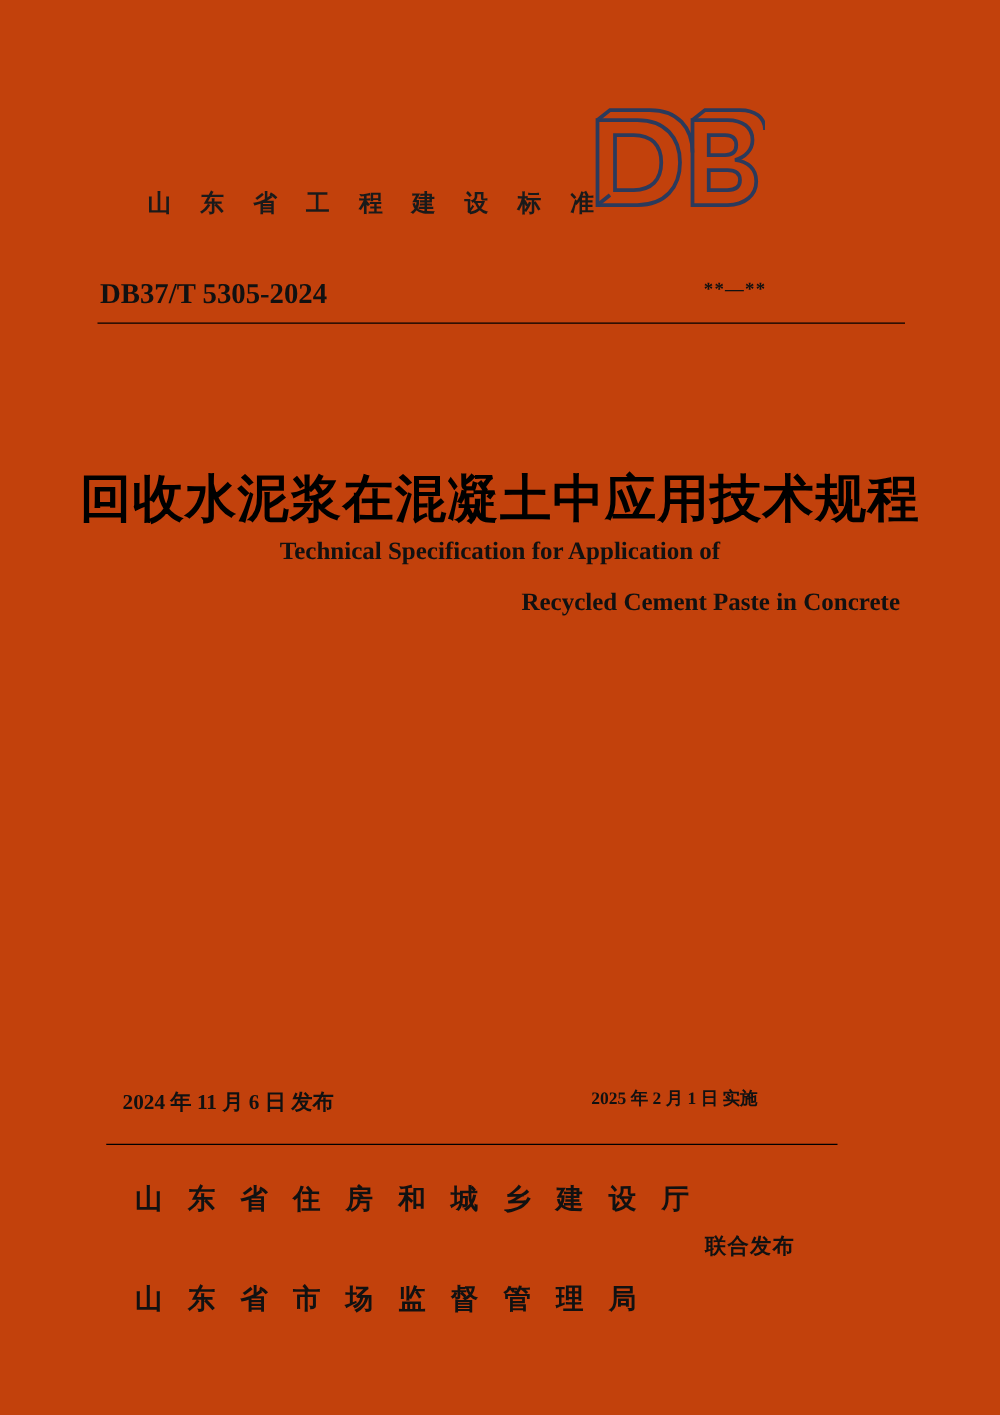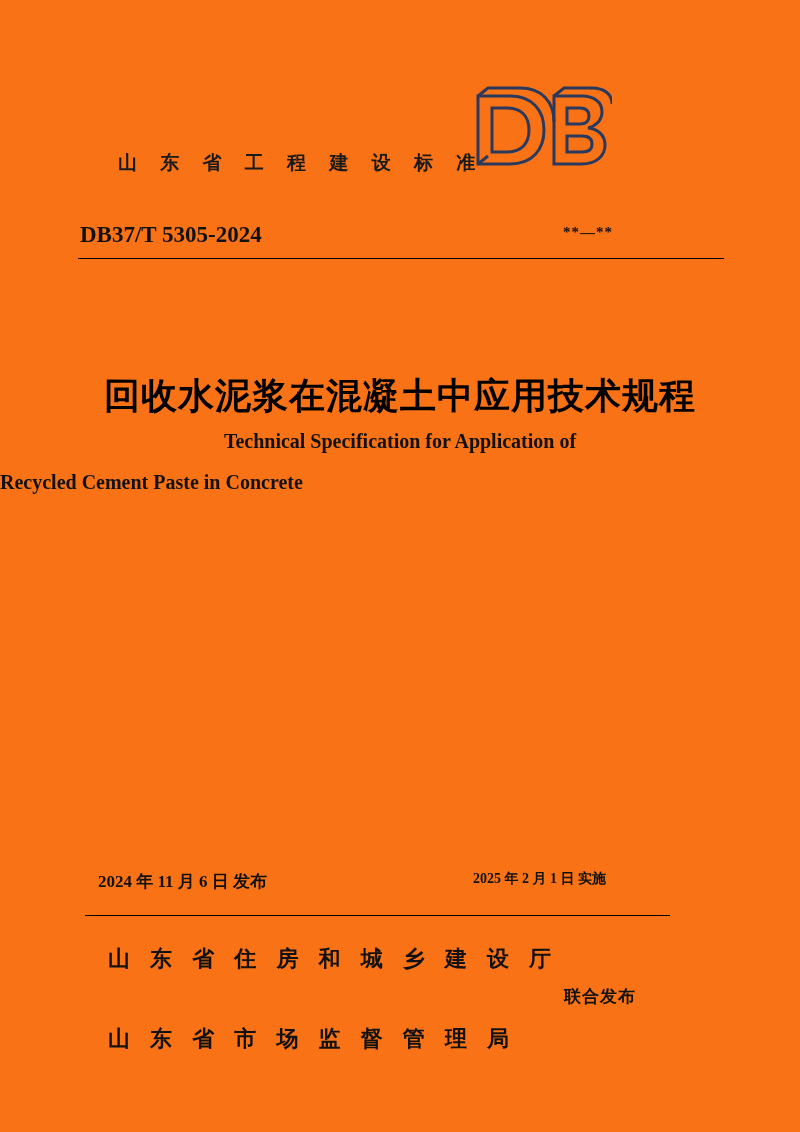--- a/index.html
+++ b/index.html
@@ -7,21 +7,21 @@
     padding: 0;
     background: #ffffff;
   }
   body {
     font-family: "Liberation Serif", serif;
   }
   .page {
     position: relative;
     width: 800px;
     height: 1132px;
-    background: #f97316;
+    background: #c2410c;
     overflow: hidden;
   }
 
   
   .header-row {
     position: absolute;
     left: 78px;
     top: 120px;
     width: 644px;
     height: 90px;
@@ -85,41 +85,41 @@
 
   
   .title-cn {
     position: absolute;
     left: 0;
     top: 372px;
     width: 800px;
     text-align: center;
     font-family: "Liberation Sans", sans-serif;
     font-weight: bold;
-    font-size: 36px;
+    font-size: 41px;
     letter-spacing: 1px;
     color: #000;
   }
   .title-en1 {
     position: absolute;
     left: 0;
     top: 430px;
     width: 800px;
     text-align: center;
     font-family: "Liberation Serif", serif;
     font-weight: bold;
     font-size: 20px;
     color: #111;
   }
   .title-en2 {
     position: absolute;
     left: 0;
     top: 471px;
     width: 720px;
-    text-align: left;
+    text-align: right;
     font-family: "Liberation Serif", serif;
     font-weight: bold;
     font-size: 20px;
     color: #111;
   }
 
   
   .date-row {
     position: absolute;
     left: 85px;

